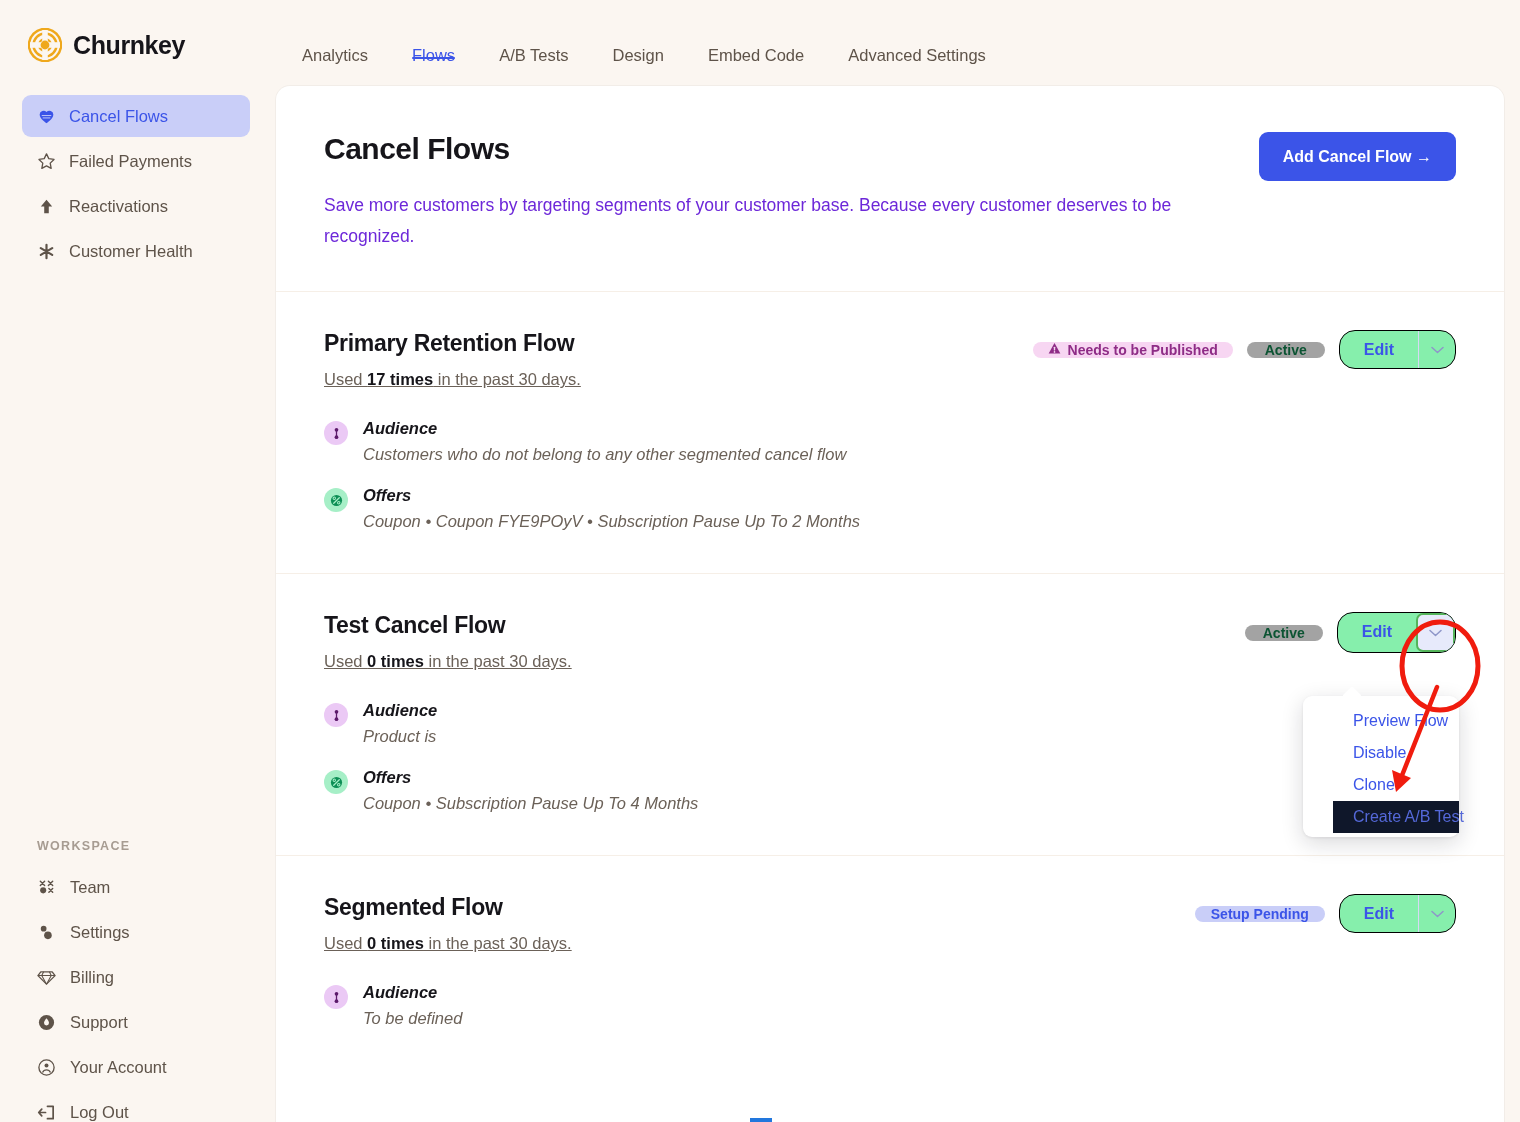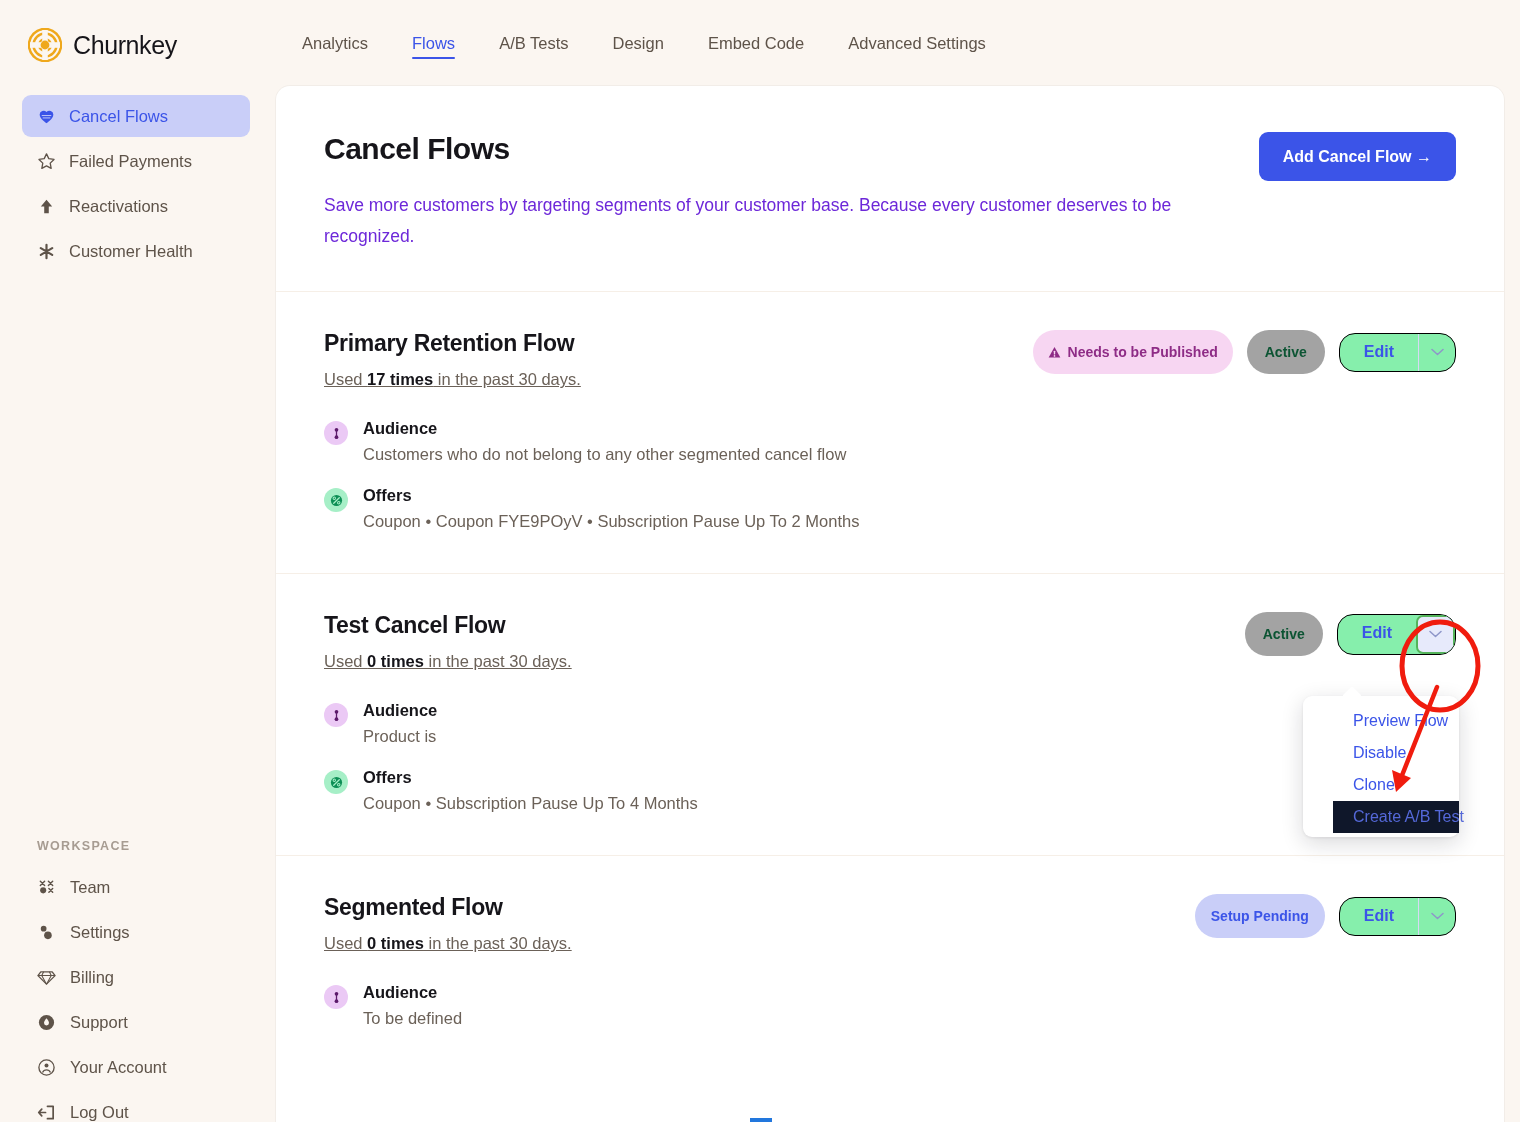--- a/index.html
+++ b/index.html
@@ -15,21 +15,21 @@
   .sidebar {
     width: 272px; height: 1122px;
     background: #FBF6F1;
     flex-shrink: 0;
     position: relative;
     padding-top: 22px;
   }
   .brand { display: flex; align-items: center; gap: 11px; padding: 0 0 0 28px; height: 46px; }
   .brand-logo { width: 34px; height: 34px; flex-shrink: 0; }
   .brand-name {
-    font-size: 25px; font-weight: 400; color: #16151A; letter-spacing: -0.4px;
+    font-size: 25px; font-weight: 700; color: #16151A; letter-spacing: -0.4px;
   }
   .nav-top { margin-top: 27px; padding: 0 22px; }
   .nav-item {
     display: flex; align-items: center; gap: 13px;
     height: 42px; padding: 0 15px; border-radius: 9px;
     color: #5E5349; font-size: 16.5px; cursor: pointer;
     margin-bottom: 3px;
   }
   .nav-item .nic { width: 19px; height: 19px; display: flex; align-items: center; justify-content: center; flex-shrink: 0; }
   .nav-item.active { background: #C9CEF8; color: #3B54E8; font-weight: 400; }
@@ -45,21 +45,21 @@
     color: #5E5349; font-size: 16.5px; cursor: pointer;
   }
   .ws-item .nic { width: 19px; height: 19px; display: flex; align-items: center; justify-content: center; flex-shrink: 0; }
 
   
   .right { flex: 1; display: flex; flex-direction: column; background: #FBF6F1; min-width: 0; }
   .topbar { height: 86px; display: flex; align-items: center; padding-left: 8px; flex-shrink: 0; }
   .tabs { display: flex; align-items: center; gap: 0; }
   .tab {
     font-size: 16.5px; color: #5E5349; padding: 0 22px;
-    position: relative; height: 44px; display: flex; align-items: center;
+    position: relative; height: 44px; display: flex; align-items: flex-end;
     cursor: pointer;
   }
   .tab.active { color: #3B54E8; }
   .tab.active::after {
     content: ""; position: absolute; left: 22px; right: 22px; bottom: 6px;
     height: 2.5px; background: #3B54E8; border-radius: 2px;
   }
 
   .content-wrap { flex: 1; padding: 0 16px 0 4px; min-height: 0; }
   .card {
@@ -82,43 +82,43 @@
   .divider { height: 1px; background: #F6EFE7; }
 
   .flow-row { padding: 38px 48px 42px 48px; position: relative; }
   .flow-head { display: flex; justify-content: space-between; align-items: flex-start; }
   .flow-title { font-size: 23px; font-weight: 700; color: #16151A; letter-spacing: -0.3px; }
   .flow-used { margin-top: 13px; font-size: 16.5px; color: #6B6158; text-decoration: underline; }
   .flow-used b { color: #16151A; font-weight: 700; }
 
   .flow-actions { display: flex; align-items: center; gap: 14px; }
 
-  .badge { border-radius: 999px; font-size: 14px; font-weight: 600; height: 44px;
-           display: inline-flex; align-items: center; padding: 0 15px; white-space: nowrap; }
+  .badge { border-radius: 999px; font-size: 14px; font-weight: 600; height: 16px;
+           display: inline-flex; padding: 0 15px; white-space: nowrap; }
   .badge-warn { background: #F7D6F2; color: #8E2C86; gap: 7px; }
   .badge-active { background: #a3a3a3; color: #0C5433; padding: 0 18px; }
   .badge-pending { background: #C9CEF8; color: #3B54E8; padding: 0 16px; }
 
   .btn-group { display: flex; align-items: stretch; border: 1px solid #000000;
                border-radius: 16px; overflow: hidden; background: #86efac; }
   .btn-edit {
     background: transparent; border: none; color: #3B54E8; font-weight: 700;
     font-size: 16px; padding: 0 24px; height: 37px; cursor: pointer; font-family: inherit;
   }
   .btn-caret {
     width: 37px; height: 37px; border: none; border-left: 1px solid #D6D9F5;
     background: transparent; display: flex; align-items: center; justify-content: center;
     cursor: pointer;
   }
   .btn-caret.highlighted {
     border: 2px solid #54B45A; border-radius: 7px; background: #E7EAFB;
     width: 39px; height: 39px;
   }
 
-  .meta-list { margin-top: 30px; }
+  .meta-list { margin-top: 30px; font-style: italic; }
   .meta-item { display: flex; gap: 15px; margin-bottom: 22px; }
   .meta-item:last-child { margin-bottom: 0; }
   .mi-icon { width: 24px; height: 24px; border-radius: 50%; flex-shrink: 0;
              display: flex; align-items: center; justify-content: center; margin-top: 2px; }
   .mi-icon.purple { background: #EBC9F5; }
   .mi-icon.green { background: #A6EFC7; }
   .mi-label { font-size: 16.5px; font-weight: 700; color: #16151A; }
   .mi-value { margin-top: 7px; font-size: 16.5px; color: #6B6158; }
 
   

